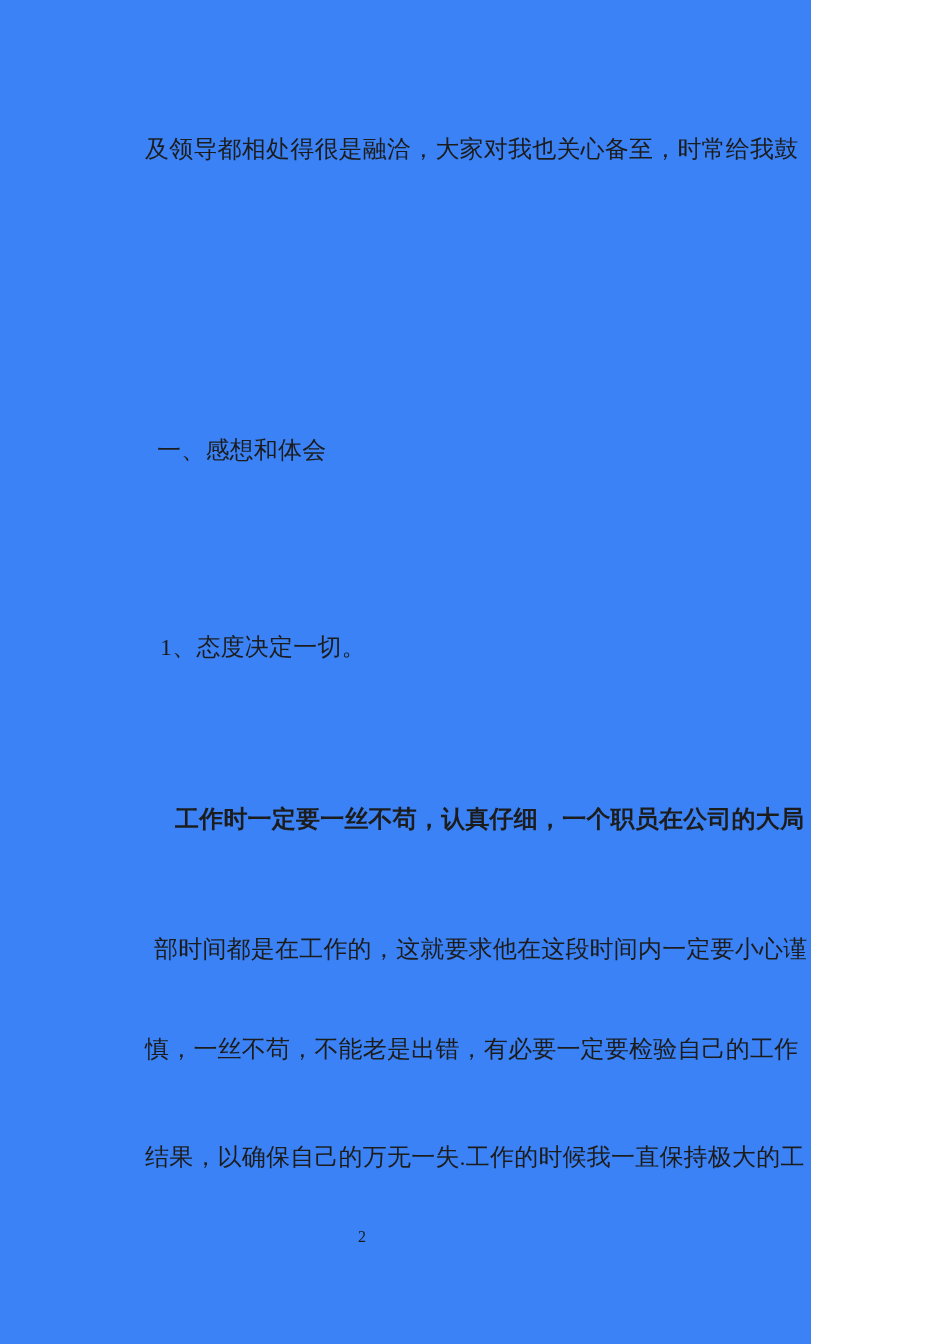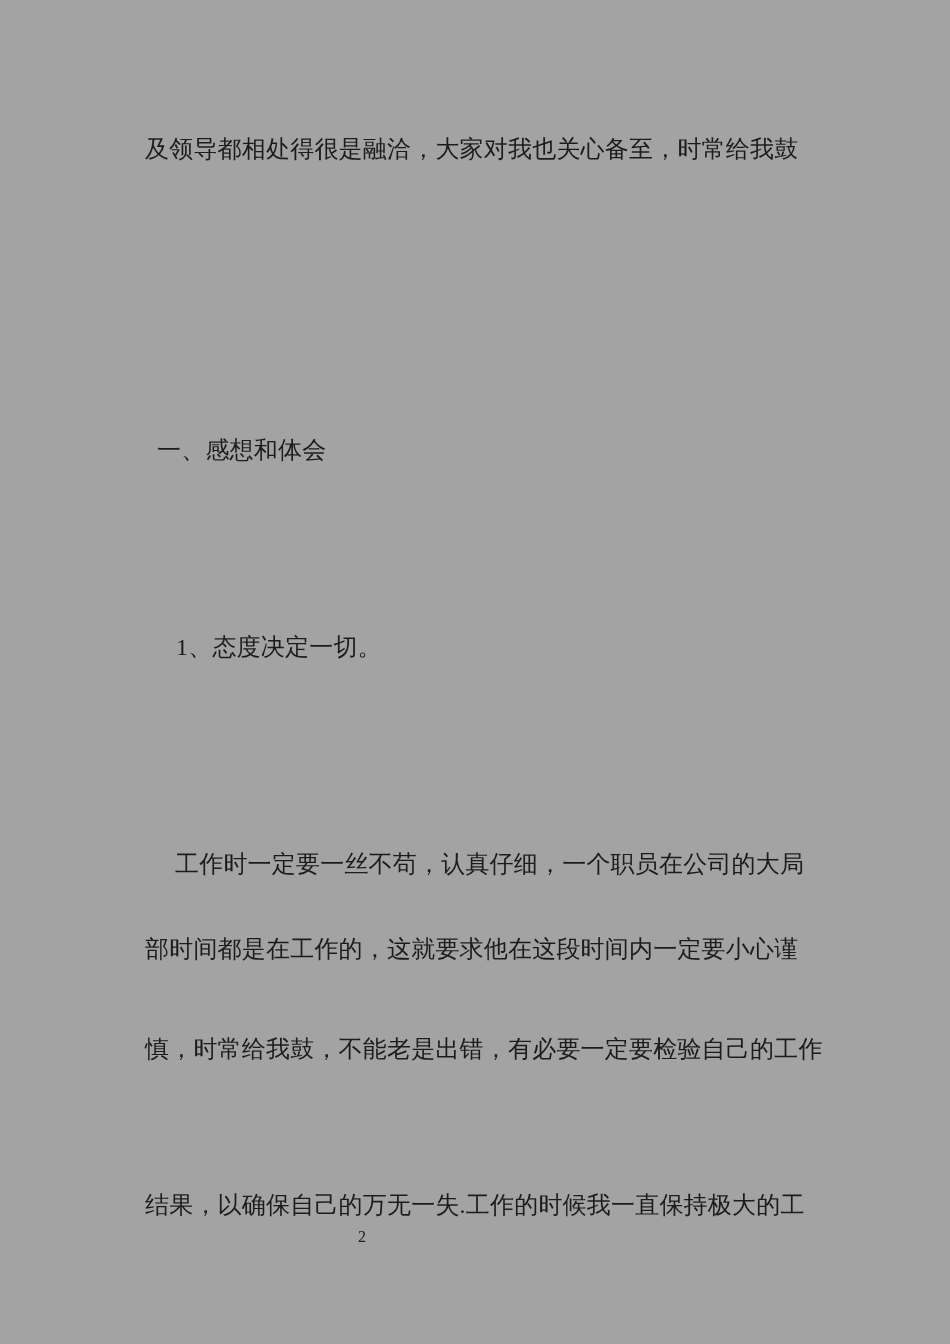--- a/index.html
+++ b/index.html
@@ -2,59 +2,59 @@
 <html><head>
 <meta charset="utf-8">
 <style>
   html, body {
     margin: 0;
     padding: 0;
     background: #ffffff;
   }
   .page {
     position: relative;
-    width: 950px;
+    width: 811px;
     height: 1344px;
-    background: #a3a3a3;
+    background: #3b82f6;
     overflow: hidden;
     font-family: "Liberation Serif", "DejaVu Serif", serif;
     color: #1c1c1c;
   }
   .line {
     position: absolute;
     font-size: 24px;
     line-height: 26px;
     letter-spacing: 0.2px;
     white-space: nowrap;
     font-weight: 400;
   }
   
   .l1 { top: 136px;  left: 145px; }
   .l2 { top: 236px;  left: 145px; }
   
   .l3 { top: 437px;  left: 157px; }
-  .l4 { top: 634px;  left: 176px; }
-  .l5 { top: 851px;  left: 175px; }
-  .l6 { top: 936px;  left: 145px; }
+  .l4 { top: 634px;  left: 160px; }
+  .l5 { top: 806px;  left: 175px; font-weight: bold; }
+  .l6 { top: 936px;  left: 154px; }
   .l7 { top: 1036px; left: 145px; }
-  .l8 { top: 1192px; left: 145px; }
+  .l8 { top: 1144px; left: 145px; }
   .footer-page-number {
     position: absolute;
     top: 1228px;
     left: 358px;
     font-size: 16px;
     line-height: 18px;
     color: #1c1c1c;
   }
 </style>
 </head>
 <body>
 
 <div class="page">
   <div class="line l1">及领导都相处得很是融洽，大家对我也关心备至，时常给我鼓</div>
   <div class="line l3">一、感想和体会</div>
   <div class="line l4">1、态度决定一切。</div>
   <div class="line l5">工作时一定要一丝不苟，认真仔细，一个职员在公司的大局</div>
   <div class="line l6">部时间都是在工作的，这就要求他在这段时间内一定要小心谨</div>
-  <div class="line l7">慎，时常给我鼓，不能老是出错，有必要一定要检验自己的工作</div>
+  <div class="line l7">慎，一丝不苟，不能老是出错，有必要一定要检验自己的工作</div>
   <div class="line l8">结果，以确保自己的万无一失.工作的时候我一直保持极大的工</div>
   <div class="footer-page-number">2</div>
 </div>
 
 </body></html>

